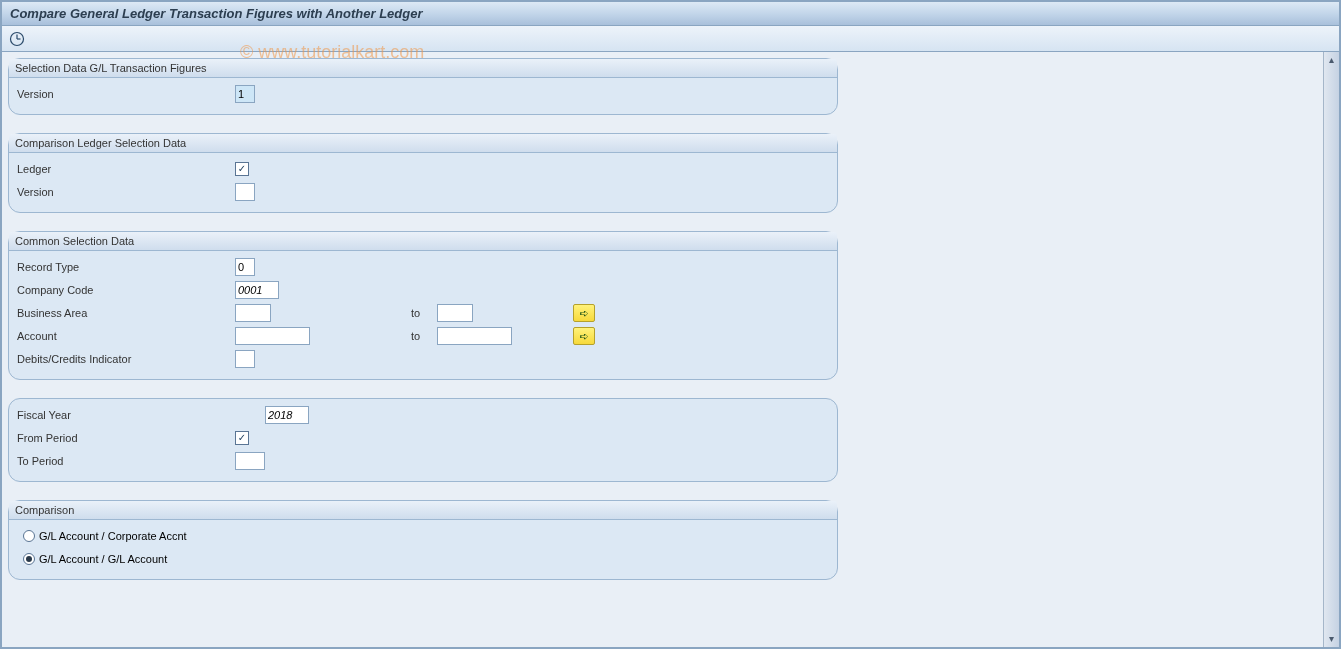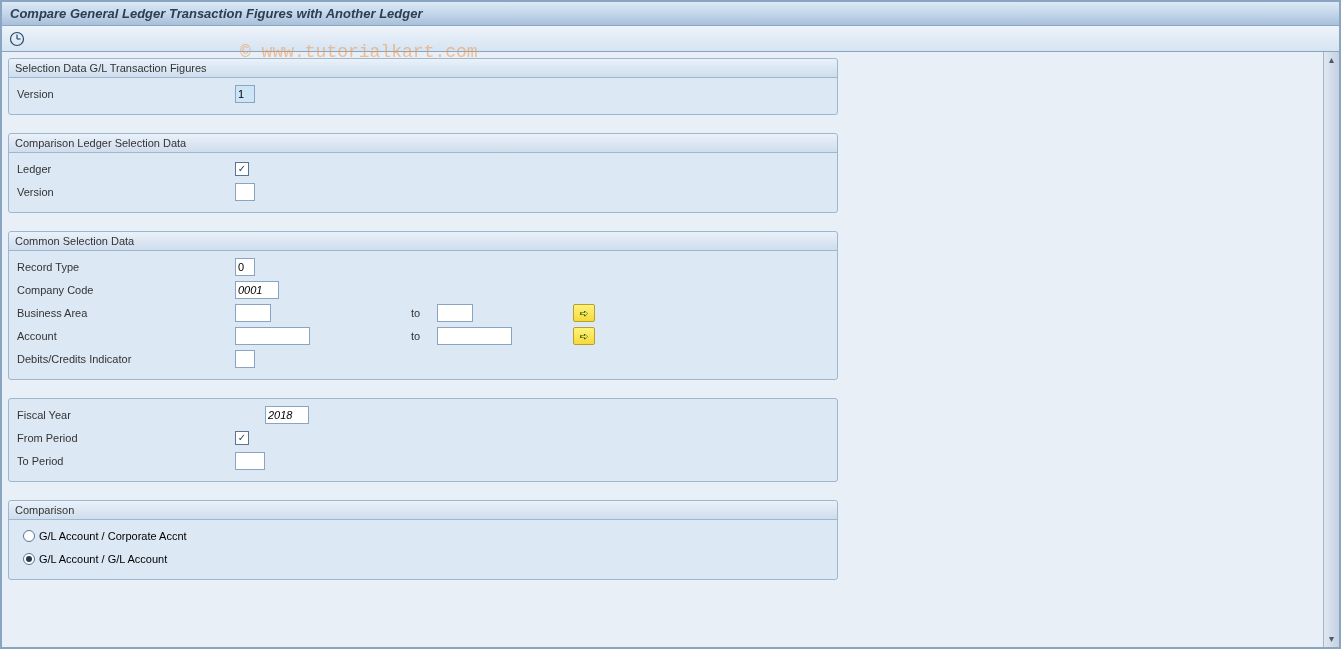--- a/index.html
+++ b/index.html
@@ -66,21 +66,21 @@
       width: 12px;
       height: 12px;
       font-size: 10px;
       color: #4a5a6e;
       cursor: pointer;
       text-align: center;
       line-height: 12px;
     }
     .group {
       border: 1px solid #9db7d1;
-      border-radius: 3px;
+      border-radius: 12px;
       background: #dce8f4;
       margin-bottom: 18px;
       width: 830px;
     }
     .group-header {
       background: linear-gradient(to bottom, #eaf1f9 0%, #cfdded 100%);
       border-bottom: 1px solid #9db7d1;
       padding: 3px 6px;
       font-size: 11px;
       color: #333;
@@ -172,21 +172,21 @@
       height: 6px;
       border-radius: 50%;
       background: #2a3a4a;
     }
     .watermark {
       position: absolute;
       top: 42px;
       left: 240px;
       color: rgba(240, 150, 70, 0.55);
       font-size: 18px;
-      font-family: Liberation Mono, monospace;
+      font-family: Liberation Sans, sans-serif;
       pointer-events: none;
     }
   </style>
 </head>
 <body>
 
 <div class="window">
   <div class="title-bar">Compare General Ledger Transaction Figures with Another Ledger</div>
 
   <div class="toolbar">

